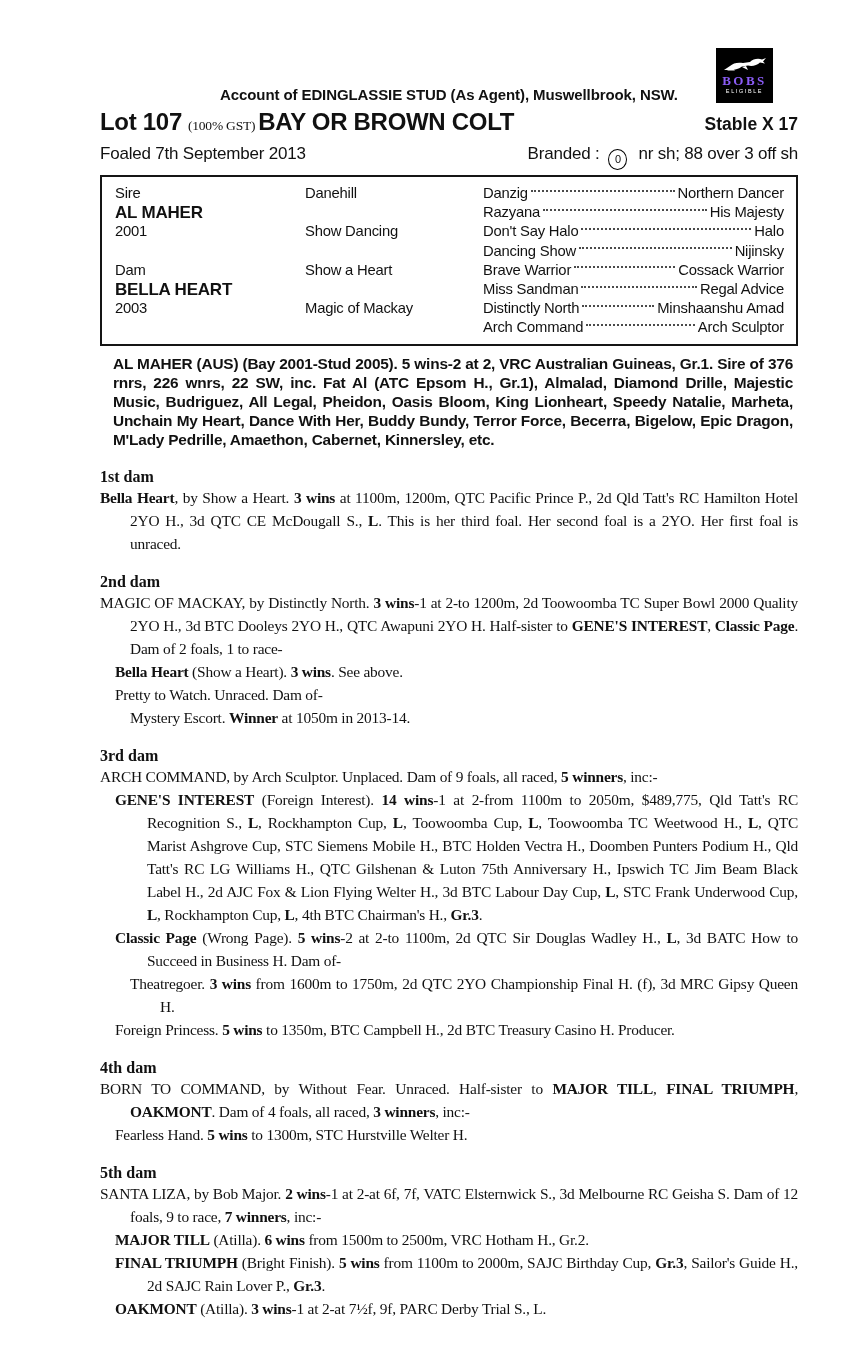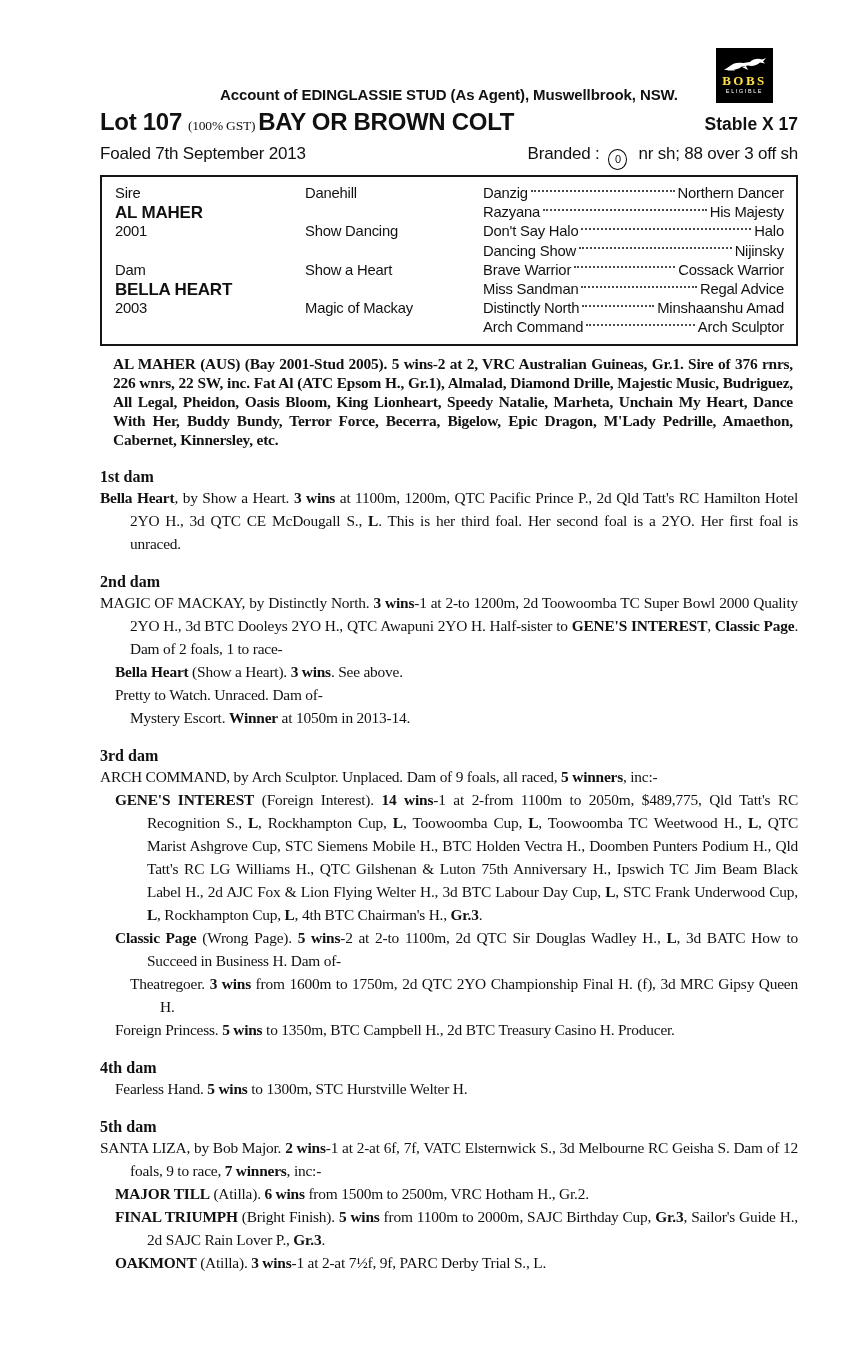--- a/index.html
+++ b/index.html
@@ -4,21 +4,21 @@
 <style>
   html,body{margin:0;padding:0;background:#fff;}
   body{width:860px;height:1356px;overflow:hidden;position:relative;
        font-family:"Liberation Sans",sans-serif;color:#111;}
   .page{position:relative;width:860px;height:1356px;}
   .content{padding:86px 62px 0 100px;}
 
   
   .logo{position:absolute;top:48px;right:87px;width:57px;height:55px;background:#000;
         display:flex;flex-direction:column;align-items:center;justify-content:center;gap:1px;}
-  .logo-name{color:#fde047;font-family:"Liberation Serif",serif;font-weight:bold;
+  .logo-name{color:#8b5cf6;font-family:"Liberation Serif",serif;font-weight:bold;
              font-size:13px;letter-spacing:2.5px;line-height:13px;margin-top:1px;}
   .logo-sub{color:#fff;font-size:5.5px;letter-spacing:1.6px;line-height:6px;}
 
   
   .account{text-align:center;font-weight:bold;font-size:15px;letter-spacing:-0.1px;}
   .lot-line{display:flex;align-items:baseline;margin-top:5px;}
   .lot-num{font-size:24px;font-weight:bold;letter-spacing:-0.3px;}
   .gst{font-size:13.5px;margin-left:6px;letter-spacing:-0.2px;font-family:Liberation Serif, serif;}
   .horse-title{font-size:24px;font-weight:bold;margin-left:3px;letter-spacing:-0.3px;}
   .stable{margin-left:auto;font-size:17.5px;font-weight:bold;}
@@ -33,21 +33,21 @@
   .ped-row{display:grid;grid-template-columns:190px 178px auto;line-height:19.2px;
            padding:0 12px 0 13px;font-size:14.8px;letter-spacing:-0.2px;}
   .ped-name{font-weight:bold;font-size:17px;letter-spacing:-0.2px;}
   .ped-c3{display:flex;align-items:center;min-width:0;}
   .ped-c3 .rt{white-space:nowrap;}
   .leader{flex:1 1 auto;margin:0 3px;border-bottom:2px dotted #4a4a4a;
           transform:translateY(-3px);min-width:8px;}
 
   
   .sire-para{font-weight:bold;font-size:15.4px;line-height:19.2px;text-align:justify;
-             margin:8px 5px 16px 13px;letter-spacing:-0.2px;font-family:Liberation Serif, serif;}
+             margin:8px 5px 16px 13px;letter-spacing:-0.2px;}
 
   
   .sections{margin-top:2px;font-family:Liberation Serif, serif;}
   .section{margin-top:17px;}
   .dam-heading{font-weight:bold;font-size:16px;line-height:19px;}
   .para{margin:0;font-size:15.4px;line-height:23px;text-align:justify;letter-spacing:-0.2px;}
   .lvl-main{padding-left:30px;text-indent:-30px;}
   .lvl-p1{margin-left:15px;padding-left:32px;text-indent:-32px;}
   .lvl-p2{margin-left:30px;padding-left:30px;text-indent:-30px;}
   .para b{font-weight:bold;}
@@ -180,20 +180,21 @@
         <div class="section">
           <div class="dam-heading">3rd dam</div>
           <p class="para lvl-main"><span>ARCH COMMAND, by Arch Sculptor. Unplaced. Dam of 9 foals, all raced, </span><b>5 winners</b><span>, inc:-</span></p>
           <p class="para lvl-p1"><b>GENE'S INTEREST</b><span> (Foreign Interest). </span><b>14 wins</b><span>-1 at 2-from 1100m to 2050m, $489,775, Qld Tatt's RC Recognition S., </span><b>L</b><span>, Rockhampton Cup, </span><b>L</b><span>, Toowoomba Cup, </span><b>L</b><span>, Toowoomba TC Weetwood H., </span><b>L</b><span>, QTC Marist Ashgrove Cup, STC Siemens Mobile H., BTC Holden Vectra H., Doomben Punters Podium H., Qld Tatt's RC LG Williams H., QTC Gilshenan &amp; Luton 75th Anniversary H., Ipswich TC Jim Beam Black Label H., 2d AJC Fox &amp; Lion Flying Welter H., 3d BTC Labour Day Cup, </span><b>L</b><span>, STC Frank Underwood Cup, </span><b>L</b><span>, Rockhampton Cup, </span><b>L</b><span>, 4th BTC Chairman's H., </span><b>Gr.3</b><span>.</span></p>
           <p class="para lvl-p1"><b>Classic Page</b><span> (Wrong Page). </span><b>5 wins</b><span>-2 at 2-to 1100m, 2d QTC Sir Douglas Wadley H., </span><b>L</b><span>, 3d BATC How to Succeed in Business H. Dam of-</span></p>
           <p class="para lvl-p2"><span>Theatregoer. </span><b>3 wins</b><span> from 1600m to 1750m, 2d QTC 2YO Championship Final H. (f), 3d MRC Gipsy Queen H.</span></p>
           <p class="para lvl-p1"><span>Foreign Princess. </span><b>5 wins</b><span> to 1350m, BTC Campbell H., 2d BTC Treasury Casino H. Producer.</span></p>
         </div>
         <div class="section">
           <div class="dam-heading">4th dam</div>
+          <p class="para lvl-main"><span>BORN TO COMMAND, by Without Fear. Unraced. Half-sister to </span><b>MAJOR TILL</b><span>, </span><b>FINAL TRIUMPH</b><span>, </span><b>OAKMONT</b><span>. Dam of 4 foals, all raced, </span><b>3 winners</b><span>, inc:-</span></p>
           <p class="para lvl-p1"><span>Fearless Hand. </span><b>5 wins</b><span> to 1300m, STC Hurstville Welter H.</span></p>
         </div>
         <div class="section">
           <div class="dam-heading">5th dam</div>
           <p class="para lvl-main"><span>SANTA LIZA, by Bob Major. </span><b>2 wins</b><span>-1 at 2-at 6f, 7f, VATC Elsternwick S., 3d Melbourne RC Geisha S. Dam of 12 foals, 9 to race, </span><b>7 winners</b><span>, inc:-</span></p>
           <p class="para lvl-p1"><b>MAJOR TILL</b><span> (Atilla). </span><b>6 wins</b><span> from 1500m to 2500m, VRC Hotham H., Gr.2.</span></p>
           <p class="para lvl-p1"><b>FINAL TRIUMPH</b><span> (Bright Finish). </span><b>5 wins</b><span> from 1100m to 2000m, SAJC Birthday Cup, </span><b>Gr.3</b><span>, Sailor's Guide H., 2d SAJC Rain Lover P., </span><b>Gr.3</b><span>.</span></p>
           <p class="para lvl-p1"><b>OAKMONT</b><span> (Atilla). </span><b>3 wins</b><span>-1 at 2-at 7½f, 9f, PARC Derby Trial S., L.</span></p>
         </div>
       </div>

